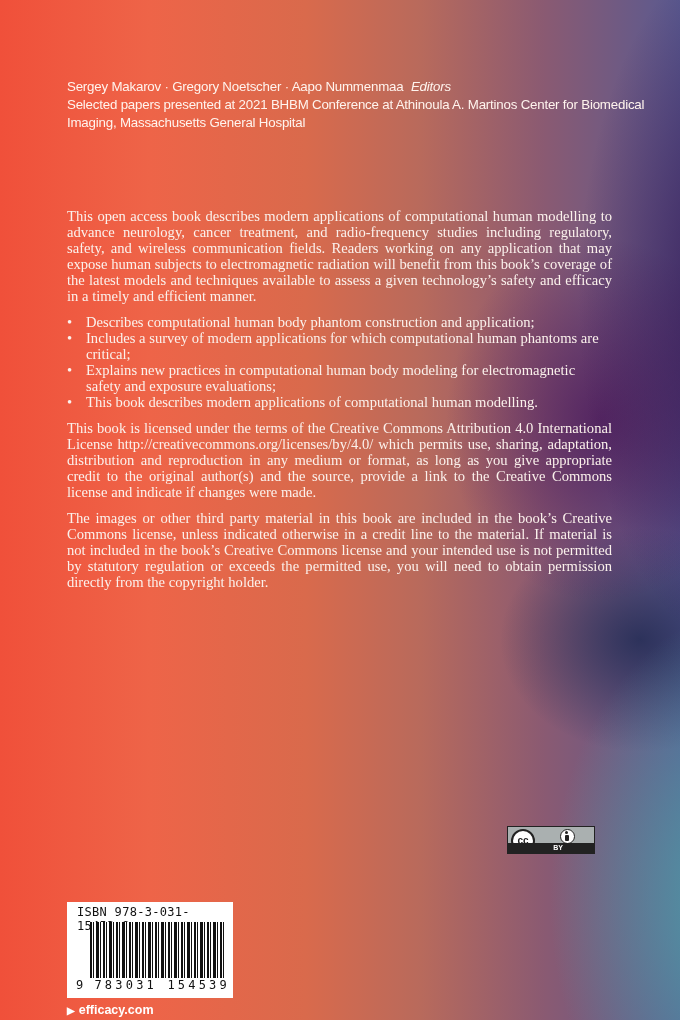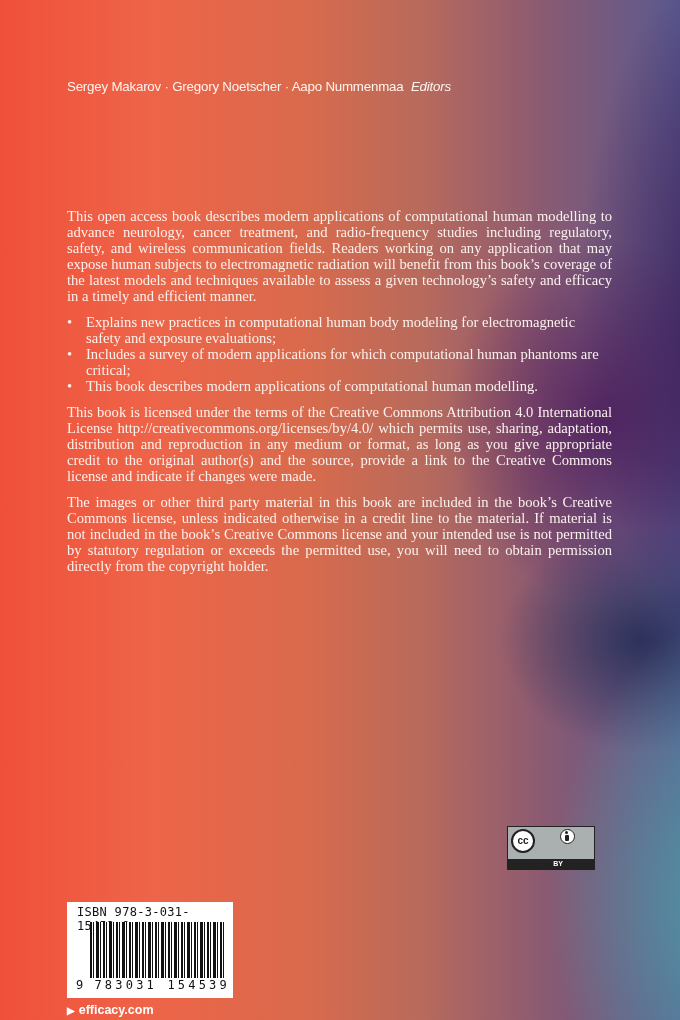--- a/index.html
+++ b/index.html
@@ -18,21 +18,21 @@
   .editors { font-size:13.3px; letter-spacing:-0.2px; color:#fff4ee; }
   .editors i { font-style:italic; margin-left:4px; }
   .title { font-size:18.5px; font-weight:bold; margin-top:2px; color:#fff; letter-spacing:-0.2px; }
   .subtitle { font-size:13.3px; line-height:18px; margin-top:2px; color:#fff4ee; letter-spacing:-0.2px; }
   .body { position:absolute; left:67px; top:172px; width:545px; font-size:14.6px; line-height:16px; }
   .body p { margin:0 0 10px 0; text-align:justify; }
   ul.bul { margin:0 0 10px 0; padding:0; list-style:none; }
   ul.bul li { position:relative; padding-left:19px; }
   ul.bul li::before { content:"•"; position:absolute; left:0; }
   .cc-text { position:absolute; left:67px; top:782px; width:360px; font-size:11.6px; line-height:16px; }
-  .cc-badge { position:absolute; left:507px; top:790px; width:88px; height:44px; background:#aab0b0;
+  .cc-badge { position:absolute; left:507px; top:790px; width:88px; height:28px; background:#aab0b0;
     border:1px solid #222; box-sizing:border-box; }
   .cc-badge .bar { position:absolute; left:0; right:0; bottom:0; height:10px; background:#222;
     color:#fff; font-family:"Liberation Sans", sans-serif; font-weight:bold; font-size:7px; text-align:center; line-height:10px; padding-left:14px; }
   .cc-circle { position:absolute; left:3px; top:2px; width:24px; height:24px; border-radius:50%;
     background:#fff; border:2.5px solid #222; box-sizing:border-box; font-family:"Liberation Sans", sans-serif;
     font-weight:bold; font-size:10px; color:#222; text-align:center; line-height:19px; }
   .by-circle { position:absolute; left:52px; top:2px; width:15px; height:15px; border-radius:50%;
     background:#fff; border:1.5px solid #222; box-sizing:border-box; }
   .by-circle::before { content:""; position:absolute; left:4px; top:1px; width:3px; height:3px; background:#222; border-radius:50%; }
   .by-circle::after { content:""; position:absolute; left:3.5px; top:5px; width:4px; height:6px; background:#222; border-radius:1px; }
@@ -50,27 +50,29 @@
 <body>
 
 <div class="bg"></div>
 
 <div class="content">
   <div class="hdr">
     <div class="editors">
       <span>Sergey Makarov · Gregory Noetscher · Aapo Nummenmaa</span>
       <i>Editors</i>
     </div>
+    <div class="subtitle">Selected papers presented at 2021 BHBM Conference at Athinoula A. Martinos Center for Biomedical Imaging, Massachusetts General Hospital</div>
   </div>
 
   <div class="body">
     <p>This open access book describes modern applications of computational human modelling to advance neurology, cancer treatment, and radio-frequency studies including regulatory, safety, and wireless communication fields. Readers working on any application that may expose human subjects to electromagnetic radiation will benefit from this book’s coverage of the latest models and techniques available to assess a given technology’s safety and efficacy in a timely and efficient manner.</p>
     <ul class="bul">
+      <li>Describes computational human body phantom construction and application;</li>
+      <li>Includes a survey of modern applications for which computational human phantoms are critical;</li>
       <li>Explains new practices in computational human body modeling for electromagnetic safety and exposure evaluations;</li>
-      <li>Includes a survey of modern applications for which computational human phantoms are critical;</li>
       <li>This book describes modern applications of computational human modelling.</li>
     </ul>
     <p>This book is licensed under the terms of the Creative Commons Attribution 4.0 International License http://creativecommons.org/licenses/by/4.0/ which permits use, sharing, adaptation, distribution and reproduction in any medium or format, as long as you give appropriate credit to the original author(s) and the source, provide a link to the Creative Commons license and indicate if changes were made.</p>
     <p>The images or other third party material in this book are included in the book’s Creative Commons license, unless indicated otherwise in a credit line to the material. If material is not included in the book’s Creative Commons license and your intended use is not permitted by statutory regulation or exceeds the permitted use, you will need to obtain permission directly from the copyright holder.</p>
   </div>
 
 
   <div class="cc-badge">
     <div class="cc-circle">cc</div>
     <div class="by-circle"></div>

